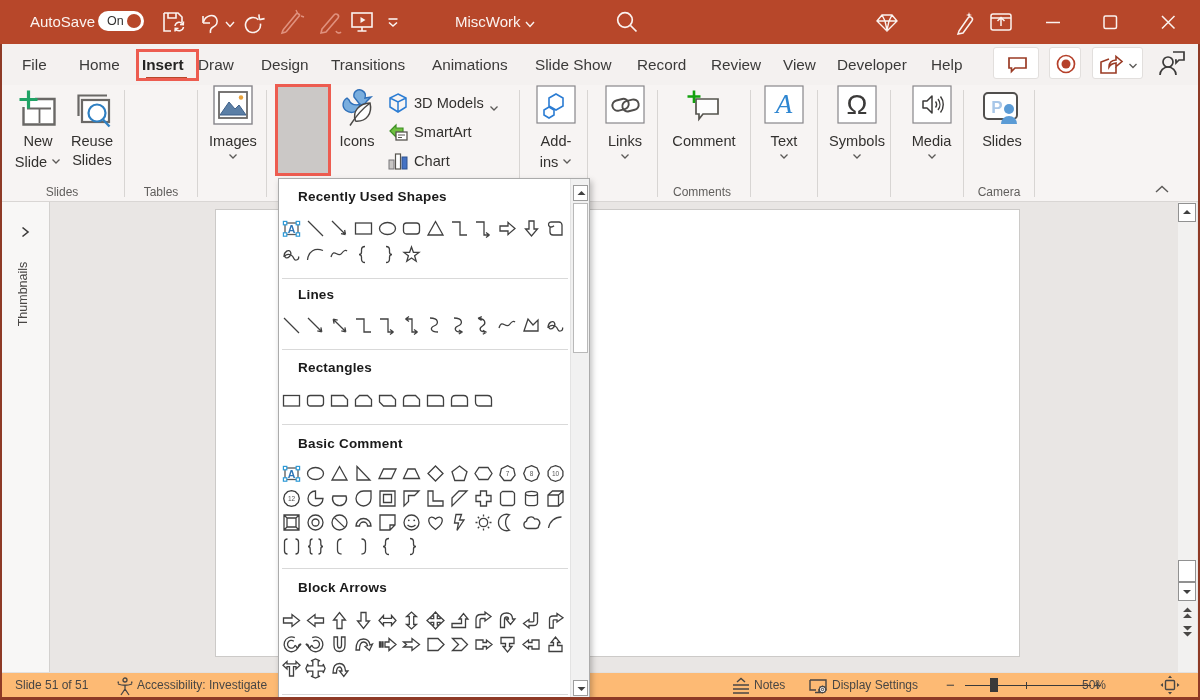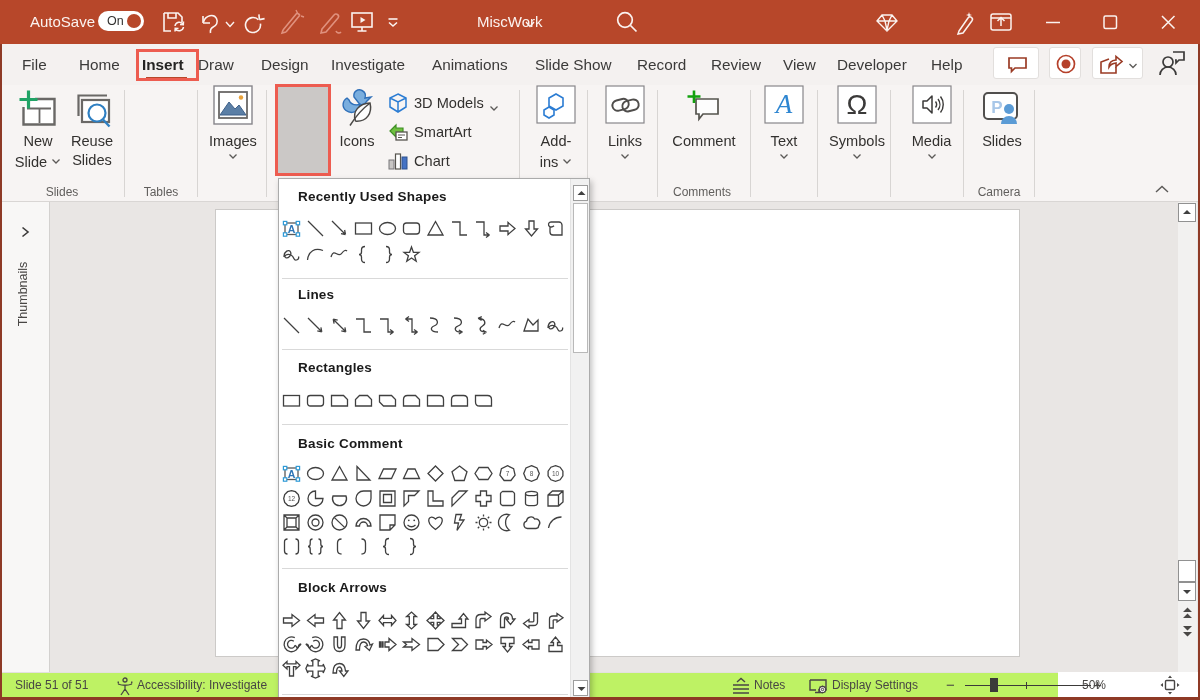--- a/index.html
+++ b/index.html
@@ -14,21 +14,21 @@
 .rsep{position:absolute;top:5px;height:107px;width:1px;background:#d8d5d3}
 .rlabel{position:absolute;top:100px;font-size:12px;color:#605e5c;text-align:center}
 .rbtn{position:absolute;text-align:center;font-size:14.6px;color:#33312f;line-height:19px}
 .chev{display:block;margin:2px auto 0}
 .main{position:absolute;left:2px;top:202px;width:1196px;height:470px;background:#e9e6e4}
 .lpanel{position:absolute;left:0;top:0;width:48px;height:470px;background:#f8f7f6;border-right:1px solid #d3d1cf}
 .vtext{position:absolute;left:-29px;top:85px;width:100px;transform:rotate(-90deg);font-size:12.5px;color:#494745;text-align:center}
 .slide{position:absolute;left:213px;top:7px;width:805px;height:448px;background:#fff;border:1px solid #cccac8}
 .vscroll{position:absolute;right:1px;top:0;width:19px;height:470px;background:#f2f1f0}
 .sbtn{position:absolute;left:0;width:18px;height:19px;background:#fff;border:1px solid #919191;text-align:center}
-.statusbar{position:absolute;left:2px;top:672px;width:1056px;height:25px;background:#bef264;border-top:1px solid #e3e1df;font-size:12px;color:#484644}
+.statusbar{position:absolute;left:2px;top:672px;width:1196px;height:25px;background:#fdba74;border-top:1px solid #e3e1df;font-size:12px;color:#484644}
 .statusbar .s{position:absolute;top:0;height:25px;line-height:25px}
 .menu{position:absolute;left:278px;top:178px;width:312px;height:521px;background:#fff;border:1px solid #ababab;box-shadow:2px 3px 6px rgba(0,0,0,.25);z-index:50}
 .mhead{position:absolute;left:19px;font-size:13.5px;font-weight:bold;color:#1a1a1a;letter-spacing:.2px}
 .msep{position:absolute;left:3px;width:563px;max-width:286px;height:1px;background:#d9d9d9}
 .mcell{position:absolute;width:22px;height:22px}
 .mscroll{position:absolute;right:0;top:0;width:19px;height:519px;background:#f1f1f1;border-left:1px solid #e3e3e3}
 .msbtn{position:absolute;left:1.5px;width:15px;height:16px;background:#fff;border:1px solid #9d9d9d}
 .msbtn svg{display:block}
 .msthumb{position:absolute;left:1.5px;top:24px;width:15px;height:150px;background:#fff;border:1px solid #b9b9b9}
 .wb{position:absolute;background:#8e3a26;z-index:80}
@@ -65,21 +65,21 @@
       </svg></div>
     <div class="tico" style="left:350px;top:8px"><svg width="24" height="26" viewBox="0 0 24 26" style="">
         <rect x="2" y="5" width="20" height="14" fill="none" stroke="#fbf3f0" stroke-width="1.6"></rect>
         <path d="M10.5 9 L15.5 12 L10.5 15 Z" fill="#fbf3f0"></path>
         <path d="M12 19 L12 23 M7.5 23 L16.5 23" fill="none" stroke="#fbf3f0" stroke-width="1.6"></path>
       </svg></div>
     <div class="tico" style="left:384px;top:13px"><svg width="18" height="18" viewBox="0 0 18 18" style="">
         <path d="M4.5 6 L13.5 6" stroke="#fbf3f0" stroke-width="1.6"></path>
         <path d="M5 9.5 L9 13 L13 9.5" fill="none" stroke="#fbf3f0" stroke-width="1.6"></path>
       </svg></div>
-    <div class="t" style="left:477px">MiscWork</div>
+    <div class="t" style="left:455px">MiscWork</div>
     <div class="tico" style="left:524px;top:16px"><svg width="12" height="12" viewBox="0 0 12 12" style="">
         <path d="M2 4 L6 8.5 L10 4" fill="none" stroke="#fbf3f0" stroke-width="1.4"></path>
       </svg></div>
     <div class="tico" style="left:615px;top:10px"><svg width="24" height="24" viewBox="0 0 24 24" style="">
         <circle cx="10" cy="10" r="7.3" fill="none" stroke="#fbf3f0" stroke-width="1.7"></circle>
         <path d="M15.5 15.5 L21.5 21.5" stroke="#fbf3f0" stroke-width="1.7"></path>
       </svg></div>
     <div class="tico" style="left:874px;top:9px"><svg width="26" height="26" viewBox="0 0 26 26" style="">
         <path d="M8 6 L18 6 L23 12 L13 22 L3 12 Z M3 12 L23 12 M8 6 L11 12 L13 21 M18 6 L15 12 L13 21" fill="none" stroke="#fbf3f0" stroke-width="1.4"></path>
       </svg></div>
@@ -101,21 +101,21 @@
     <div class="tico" style="left:1155px;top:9px"><svg width="26" height="26" viewBox="0 0 26 26" style="">
         <path d="M7 7 L19.5 19.5 M19.5 7 L7 19.5" stroke="#fbf3f0" stroke-width="1.5"></path>
       </svg></div>
   </div>
 <div class="tabrow">
     <div class="tab" style="left:20px;">File</div>
     <div class="tab" style="left:77px;">Home</div>
     <div class="tab" style="left:140px;font-weight:600;color:#252423;">Insert</div>
     <div class="tab" style="left:196px;">Draw</div>
     <div class="tab" style="left:259px;">Design</div>
-    <div class="tab" style="left:329px;">Investigate</div>
+    <div class="tab" style="left:329px;">Transitions</div>
     <div class="tab" style="left:430px;">Animations</div>
     <div class="tab" style="left:533px;">Slide Show</div>
     <div class="tab" style="left:635px;">Record</div>
     <div class="tab" style="left:709px;">Review</div>
     <div class="tab" style="left:781px;">View</div>
     <div class="tab" style="left:835px;">Developer</div>
     <div class="tab" style="left:929px;">Help</div>
     <div class="abs" style="left:144px;top:33px;width:41px;height:3px;background:#b7472a"></div>
     <div class="abs" style="left:134px;top:5px;width:63px;height:32px;border:3px solid #ed5c50"></div>
     <div class="abs" style="left:991px;top:3px;width:46px;height:32px;background:#fff;border:1px solid #e2dfdd;border-radius:3px">

